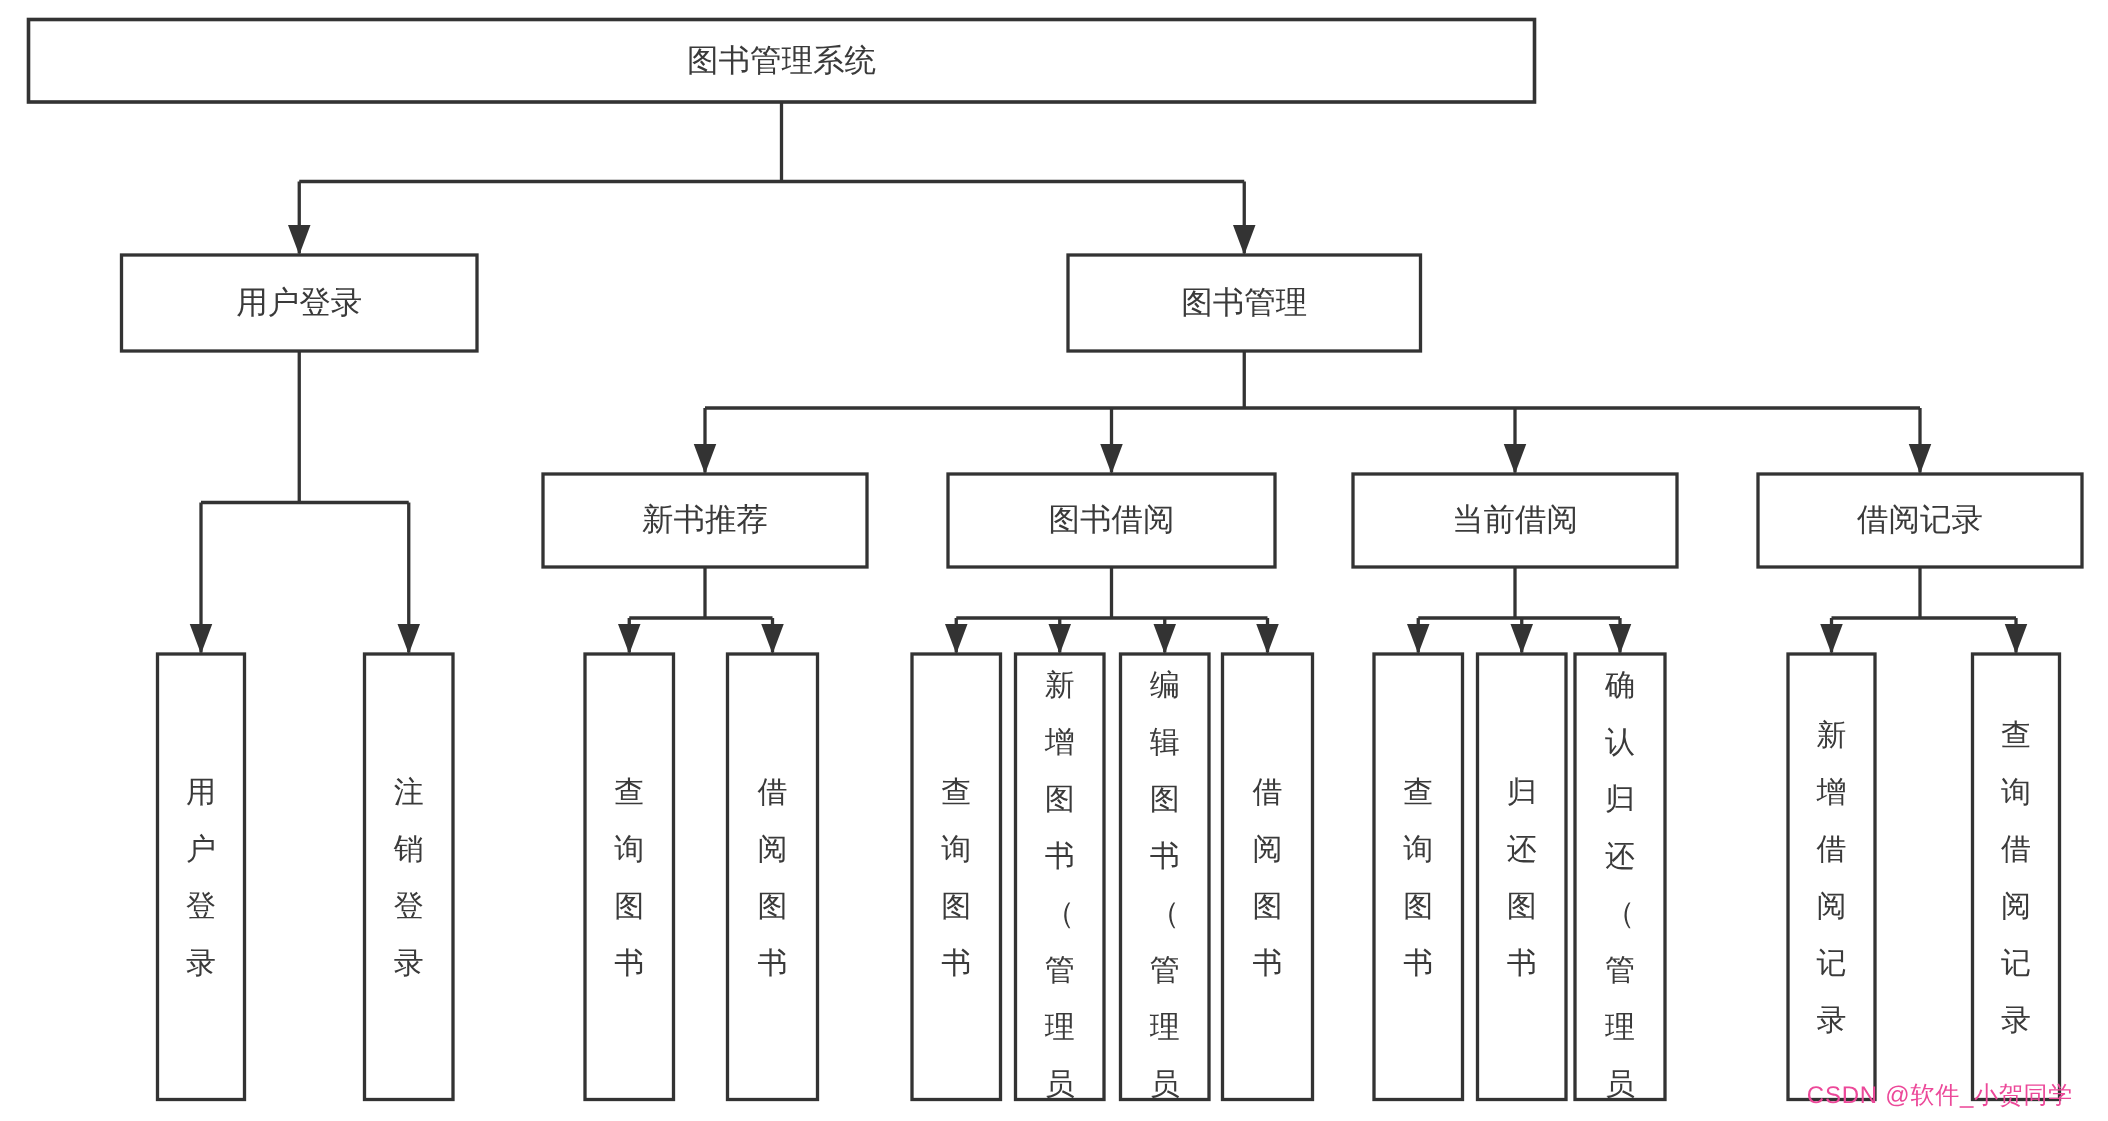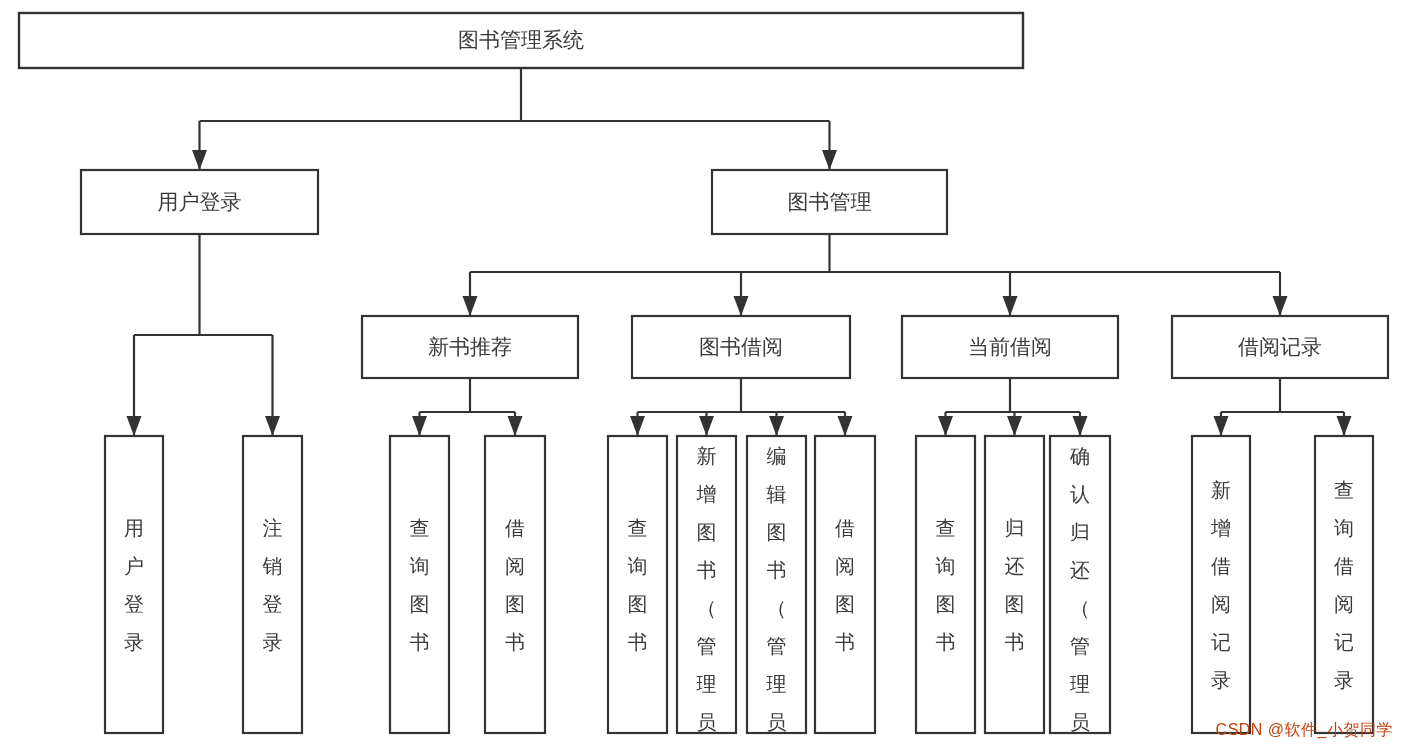--- a/index.html
+++ b/index.html
@@ -51,25 +51,25 @@
     text-anchor: middle;
     dominant-baseline: middle;
     white-space: pre;
   }
   .node-label.vert {
     font-size: 20px;
     text-anchor: middle;
   }
   .watermark {
     position: absolute;
-    right: 12px;
+    right: 23px;
     bottom: 6px;
     font-family: "Liberation Sans", "DejaVu Sans", sans-serif;
     font-size: 16px;
-    color: #c2410c;
+    color: #ec4899;
     letter-spacing: 0.5px;
     user-select: none;
     pointer-events: none;
     white-space: nowrap;
   }
 </style>
 </head>
 <body>
 
 <div id="diagram-root">

